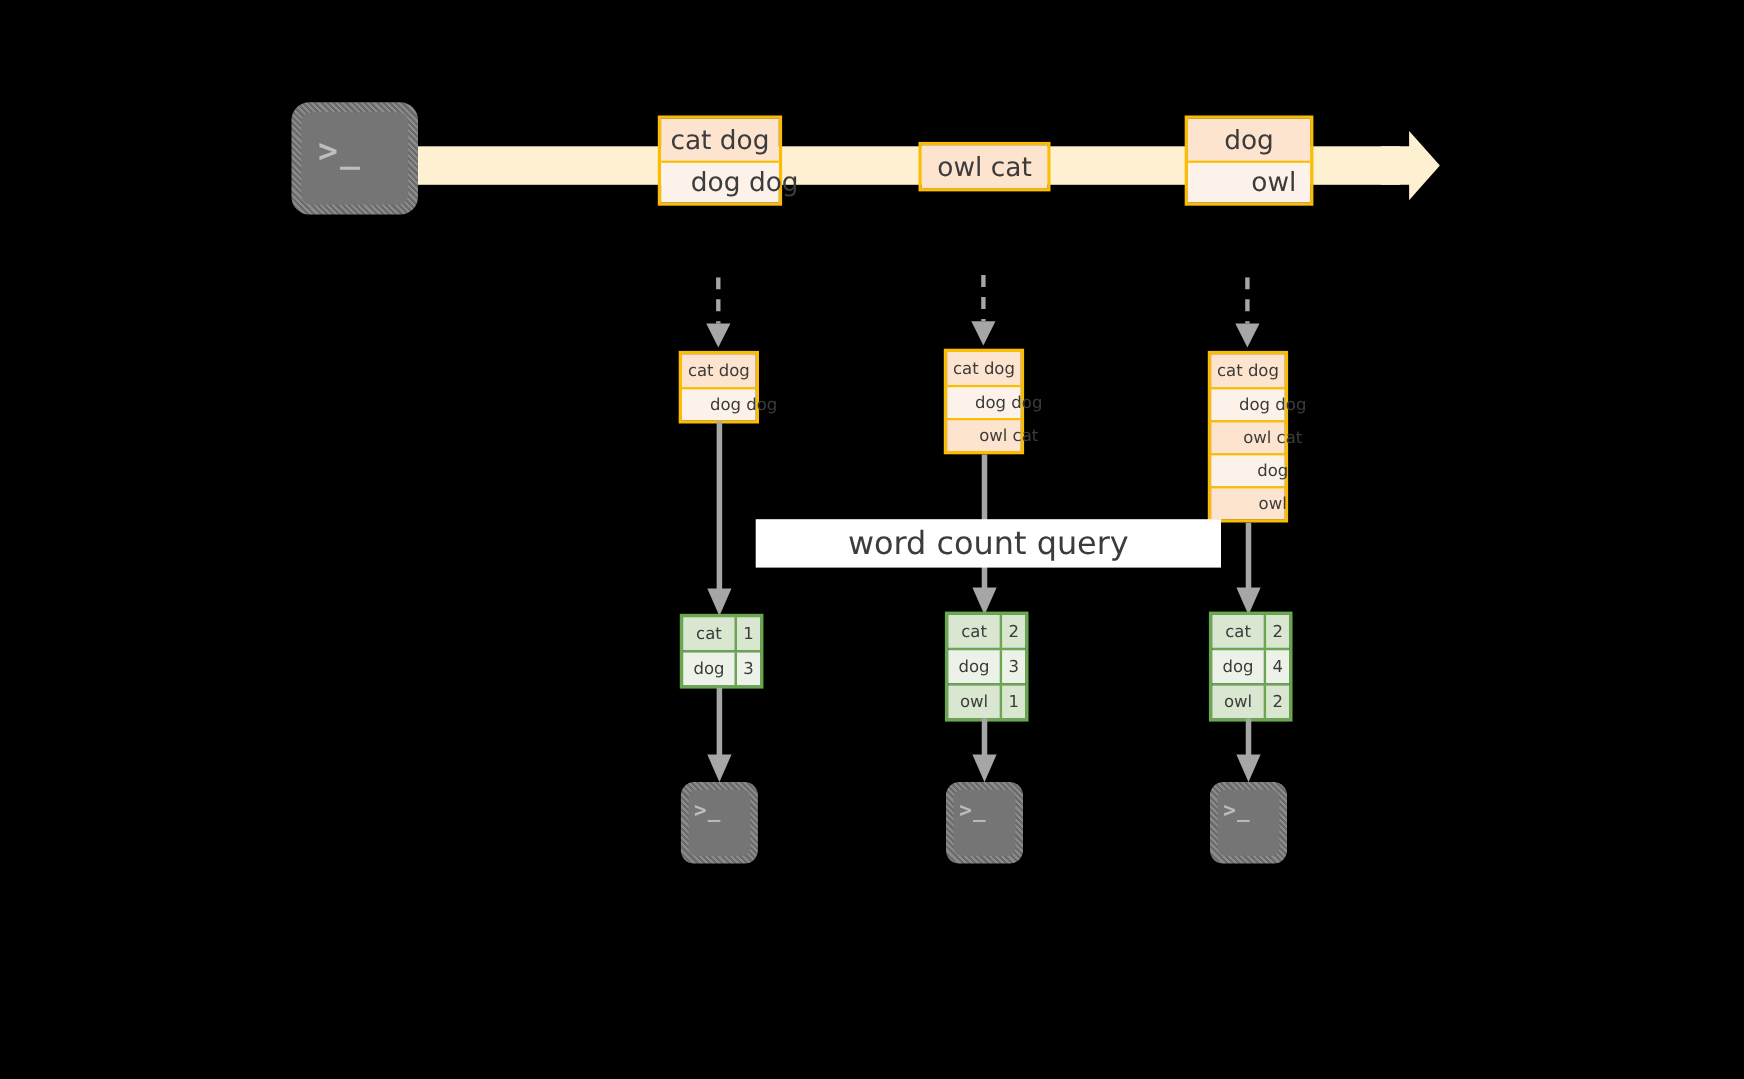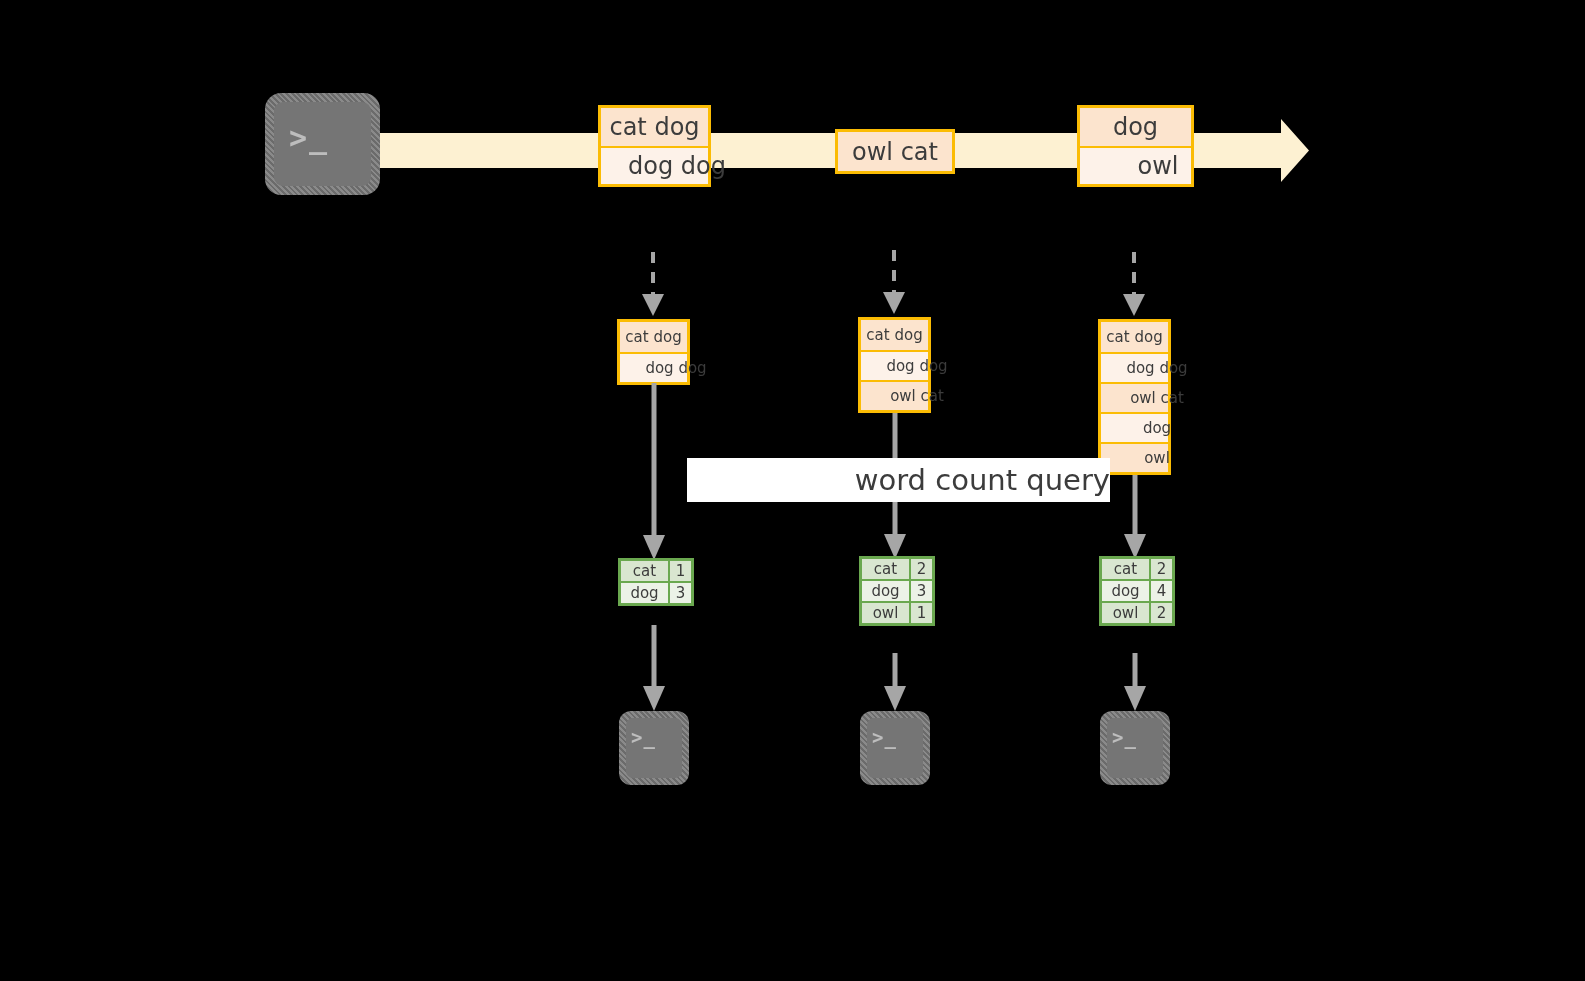--- a/index.html
+++ b/index.html
@@ -65,37 +65,37 @@
   .obox.c1 { left:617px; top:319px; }
   .obox.c2 { left:858px; top:317px; }
   .obox.c3 { left:1098px; top:319px; }
 
   
   .gbox { position:absolute; border:3px solid #6aa84f; }
   .grow { display:flex; }
   .grow + .grow { border-top:2px solid #6aa84f; }
   .gcell {
     display:flex; align-items:center; justify-content:center;
-    color:#3c3c3c; font-size:15px; height:20px; white-space:nowrap;
+    color:#3c3c3c; font-size:15px; height:30px; white-space:nowrap;
   }
   .gcell.word { width:47px; }
   .gcell.cnt  { width:23px; border-left:2px solid #6aa84f; }
   .grow.d .gcell { background:#d9e6d0; }
   .grow.l .gcell { background:#ecf2e7; }
   .gbox.g1 { left:618px; top:558px; }
   .gbox.g2 { left:859px; top:556px; }
   .gbox.g3 { left:1099px; top:556px; }
 
   
   .conn { position:absolute; }
 
   
   .banner {
-    position:absolute; left:687px; top:458px; width:423px; height:44px;
-    background:#ffffff; display:flex; align-items:center; justify-content:flex-end;
+    position:absolute; left:687px; top:472px; width:423px; height:44px;
+    background:#ffffff; display:flex; align-items:center; justify-content:center;
     color:#3c3c3c; font-size:29px; white-space:nowrap;
   }
 </style>
 </head>
 <body>
 
 <div id="stage">
 
   <div class="stream-band"></div>
   <svg class="stream-head" viewBox="0 0 54 63" width="54" height="63">

